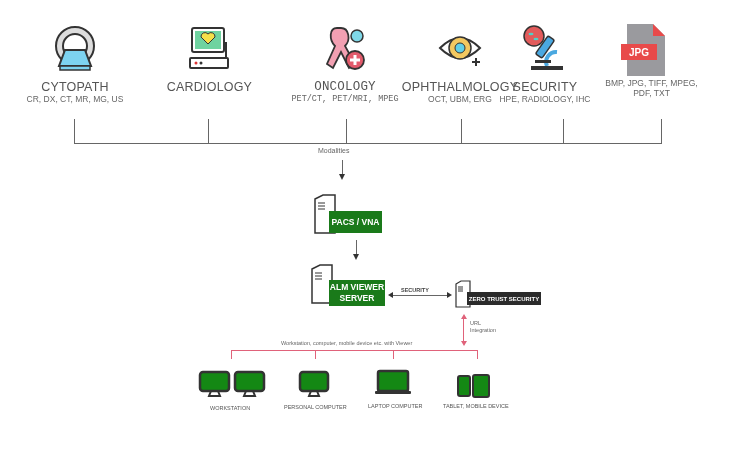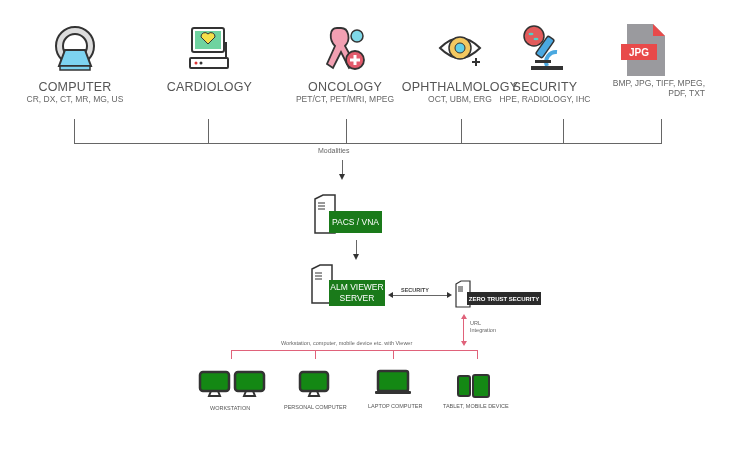--- a/index.html
+++ b/index.html
@@ -4,57 +4,57 @@
 <style>
   html,body{margin:0;padding:0;background:#fff;}
   body{width:736px;height:455px;position:relative;overflow:hidden;font-family:"Liberation Sans",sans-serif;color:#555;}
   .abs{position:absolute;}
   .mod{position:absolute;top:22px;width:130px;text-align:center;}
   .mod .icon{width:48px;height:56px;margin:0 auto;position:relative;}
   .mod .title{font-size:12.5px;color:#555;margin-top:2px;letter-spacing:0.2px;}
   .mod .sub{font-size:8.5px;color:#666;line-height:10px;}
   .line{position:absolute;background:#666;}
   .red{background:#e0627a;}
-  .green-label{position:absolute;background:#1a7a1a;color:#fff;font-weight:normal;font-size:8.5px;text-align:center;display:flex;align-items:center;justify-content:center;line-height:11px;}
+  .green-label{position:absolute;background:#1a7a1a;color:#fff;font-weight:bold;font-size:8.5px;text-align:center;display:flex;align-items:center;justify-content:center;line-height:11px;}
   .dark-label{position:absolute;background:#2b2b2b;color:#fff;font-weight:bold;font-size:6px;display:flex;align-items:center;justify-content:center;}
   .small{font-size:6.5px;color:#666;}
   .dev-label{position:absolute;font-size:5.5px;color:#555;text-align:center;white-space:nowrap;}
 </style>
 </head>
 <body>
 
 <div class="mod" style="left:10px;">
   <div class="icon">
     <svg width="48" height="56" viewBox="0 0 48 56">
         <circle cx="24" cy="24" r="19" fill="#ddd" stroke="#333" stroke-width="2"></circle>
         <circle cx="24" cy="24" r="12" fill="#fff" stroke="#333" stroke-width="2"></circle>
         <path d="M14 28 L34 28 L40 44 L8 44 Z" fill="#7dd3f0" stroke="#333" stroke-width="2"></path>
         <rect x="9" y="44" width="30" height="4" fill="#7dd3f0" stroke="#333" stroke-width="1.5"></rect>
       </svg>
   </div>
-  <div class="title">COMPUTER</div>
+  <div class="title">CYTOPATH</div>
   <div class="sub">CR, DX, CT, MR, MG, US</div>
 </div>
 
 <div class="mod" style="left:132px;width:155px;">
   <div class="icon">
     <svg width="48" height="56" viewBox="0 0 48 56">
         <rect x="6" y="6" width="32" height="24" rx="2" fill="#fff" stroke="#333" stroke-width="2"></rect>
         <rect x="9" y="9" width="26" height="18" fill="#6fd3a0"></rect>
         <path d="M22 22 L15 15 a4 4 0 0 1 7 -3 a4 4 0 0 1 7 3 Z" fill="#f5e04a" stroke="#333" stroke-width="1"></path>
         <rect x="4" y="36" width="38" height="10" rx="1" fill="#fff" stroke="#333" stroke-width="2"></rect>
         <circle cx="10" cy="41" r="1.5" fill="#d33"></circle>
         <circle cx="15" cy="41" r="1.5" fill="#333"></circle>
         <line x1="40" y1="20" x2="40" y2="36" stroke="#333" stroke-width="2"></line>
       </svg>
   </div>
   <div class="title">CARDIOLOGY</div>
 </div>
 
-<div class="mod" style="left:280px;">
+<div class="mod" style="left:280px;font-family:Liberation Mono, monospace;">
   <div class="icon">
     <svg width="48" height="56" viewBox="0 0 48 56">
         <path d="M16 6 C8 6 8 18 14 24 L6 42 L12 46 L20 30 L28 46 L34 42 L24 24 C30 18 28 6 20 6 Z" fill="#f2a0b2" stroke="#333" stroke-width="1.8"></path>
         <circle cx="36" cy="14" r="6" fill="#7fd8e8" stroke="#333" stroke-width="1.5"></circle>
         <circle cx="34" cy="38" r="9" fill="#e25b6c" stroke="#333" stroke-width="1.8"></circle>
         <path d="M34 33 V43 M29 38 H39" stroke="#fff" stroke-width="3"></path>
       </svg>
   </div>
   <div class="title">ONCOLOGY</div>
   <div class="sub">PET/CT, PET/MRI, MPEG</div>
@@ -91,21 +91,21 @@
 
 <div class="mod" style="left:580px;width:125px;">
   <div class="icon" style="width:56px;">
     <svg width="56" height="56" viewBox="0 0 56 56">
         <path d="M12 2 H38 L50 14 V54 H12 Z" fill="#9a9a9e"></path>
         <path d="M38 2 L50 14 H38 Z" fill="#e84a4a"></path>
         <rect x="6" y="22" width="36" height="16" fill="#e84a4a"></rect>
         <text x="24" y="34" text-anchor="middle" font-size="10" font-weight="bold" fill="#fff" font-family="Liberation Sans, sans-serif">JPG</text>
       </svg>
   </div>
-  <div class="sub" style="text-align:right;padding-left:18px;">BMP, JPG, TIFF, MPEG, PDF, TXT</div>
+  <div class="sub" style="text-align:center;padding-left:18px;">BMP, JPG, TIFF, MPEG, PDF, TXT</div>
 </div>
 
 <div class="line" style="left:74px;top:143px;width:588px;height:1px;"></div>
 <div class="line" style="left:74px;top:119px;width:1px;height:25px;"></div>
 <div class="line" style="left:208px;top:119px;width:1px;height:25px;"></div>
 <div class="line" style="left:346px;top:119px;width:1px;height:25px;"></div>
 <div class="line" style="left:461px;top:119px;width:1px;height:25px;"></div>
 <div class="line" style="left:563px;top:119px;width:1px;height:25px;"></div>
 <div class="line" style="left:661px;top:119px;width:1px;height:25px;"></div>
 

